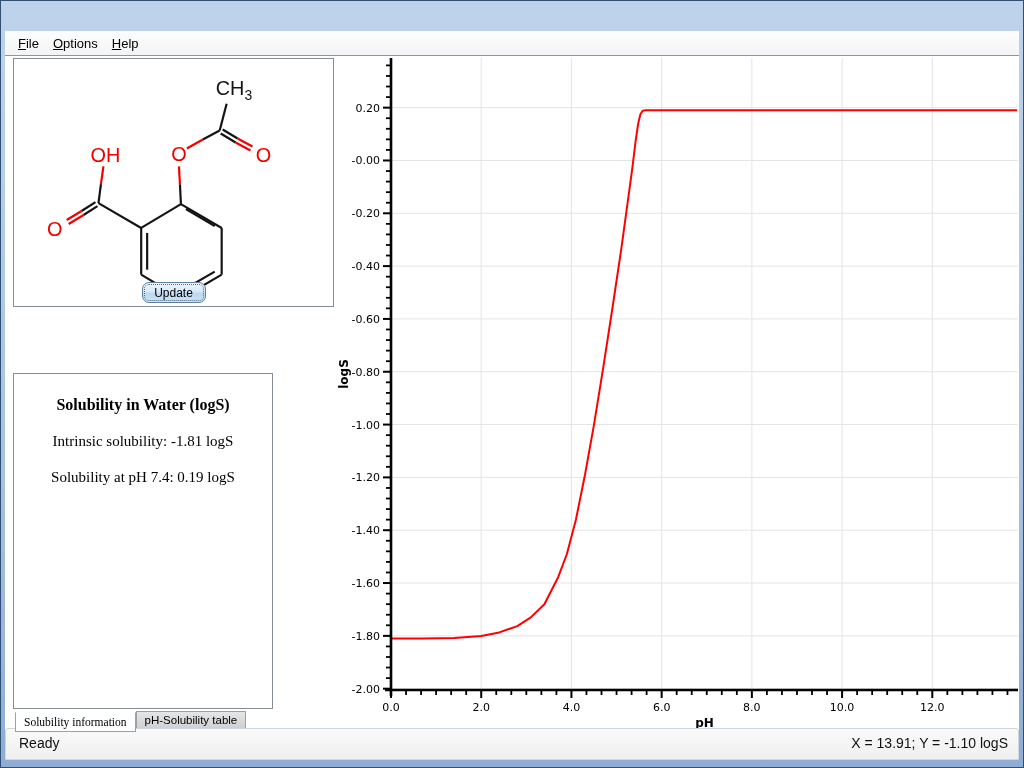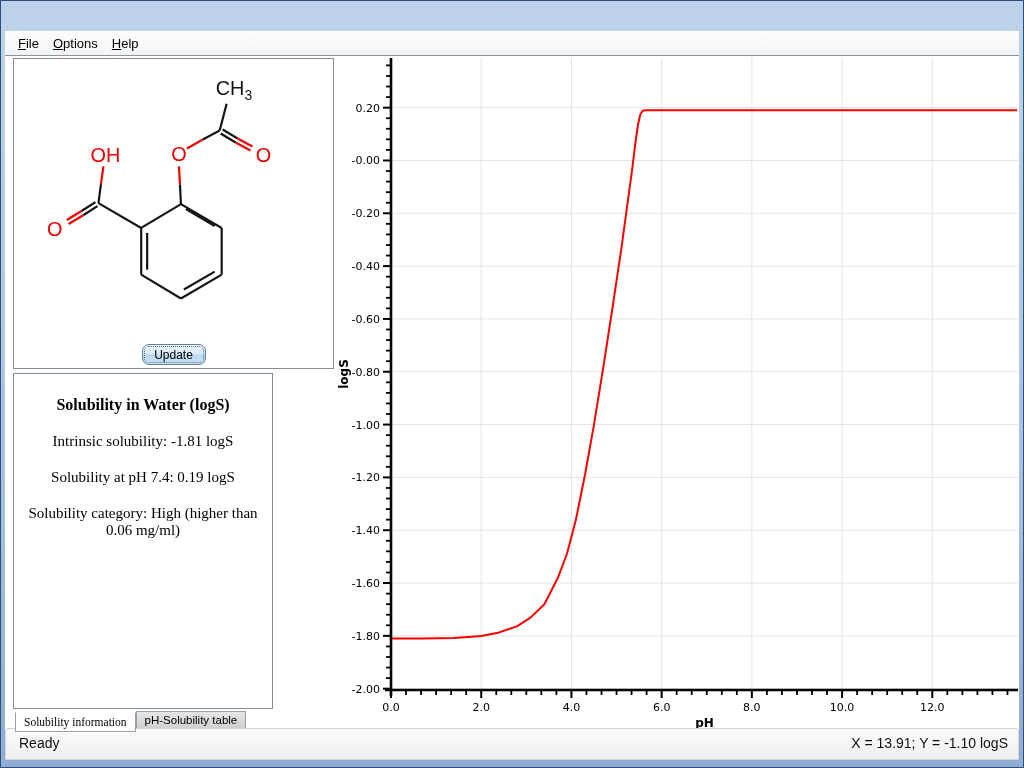--- a/index.html
+++ b/index.html
@@ -27,21 +27,21 @@
   
   .menubar{position:absolute;left:4px;right:4px;top:30px;height:25px;
     background:linear-gradient(180deg,#fdfdfd 0%,#f3f4f6 100%);
     border-bottom:1px solid #8e959d;box-sizing:border-box;padding-left:6px;
     display:flex;align-items:center;font-size:13px;color:#000;}
   .menu-item{padding:3px 7px;cursor:default;}
   
   .main{position:absolute;left:4px;right:4px;top:55px;bottom:35px;background:#fff;overflow:hidden;}
   .panel{position:absolute;background:#fff;border:1px solid #848c96;
     box-shadow:inset 0 0 0 1px #ffffff;box-sizing:border-box;}
-  .molecule-panel{left:8px;top:2px;width:321px;height:311px;}
+  .molecule-panel{left:8px;top:2px;width:321px;height:249px;}
   .info-panel{left:8px;top:317px;width:260px;height:336px;text-align:center;
     font-family:"Liberation Serif",serif;color:#000;}
   .info-title{font-size:16px;font-weight:bold;margin-top:22px;}
   .info-line{font-size:15px;margin-top:19px;}
   .update-btn{position:absolute;left:50%;transform:translateX(-50%);bottom:3px;width:64px;height:21px;
     border:1px solid #5c7fa3;border-radius:7px;font-family:"Liberation Sans",sans-serif;font-size:12px;
     background:linear-gradient(180deg,#eef6fd 0%,#d7e9f8 45%,#bcd9f0 55%,#cae2f5 100%);
     outline:1px dotted #5a6a7a;outline-offset:-3px;padding:0;}
   
   .tabstrip{position:absolute;left:10px;top:656px;height:22px;display:flex;align-items:flex-start;
@@ -117,21 +117,20 @@
           <text x="41" y="178" fill="#f20000" text-anchor="middle">O</text>
         </g>
       </svg>
       <button class="update-btn">Update</button>
     </div>
 
     <div class="panel info-panel">
       <div class="info-title">Solubility in Water (logS)</div>
       <div class="info-line">Intrinsic solubility: -1.81 logS</div>
       <div class="info-line">Solubility at pH 7.4: 0.19 logS</div>
-      <div class="info-line">Solubility category: High (higher than 0.06 mg/ml)</div>
     </div>
 
     <div class="tabstrip">
       <div class="tab active">Solubility information</div>
       <div class="tab inactive">pH-Solubility table</div>
     </div>
 
     <svg class="chart" id="chart-svg" viewBox="0 0 684 678" width="684" height="678">
         <line x1="54" x2="681" y1="51.65148349352278" y2="51.65148349352278" stroke="#e4e4e4" stroke-width="1"></line>
         <line x1="54" x2="681" y1="104.4722106142917" y2="104.4722106142917" stroke="#e4e4e4" stroke-width="1"></line>

